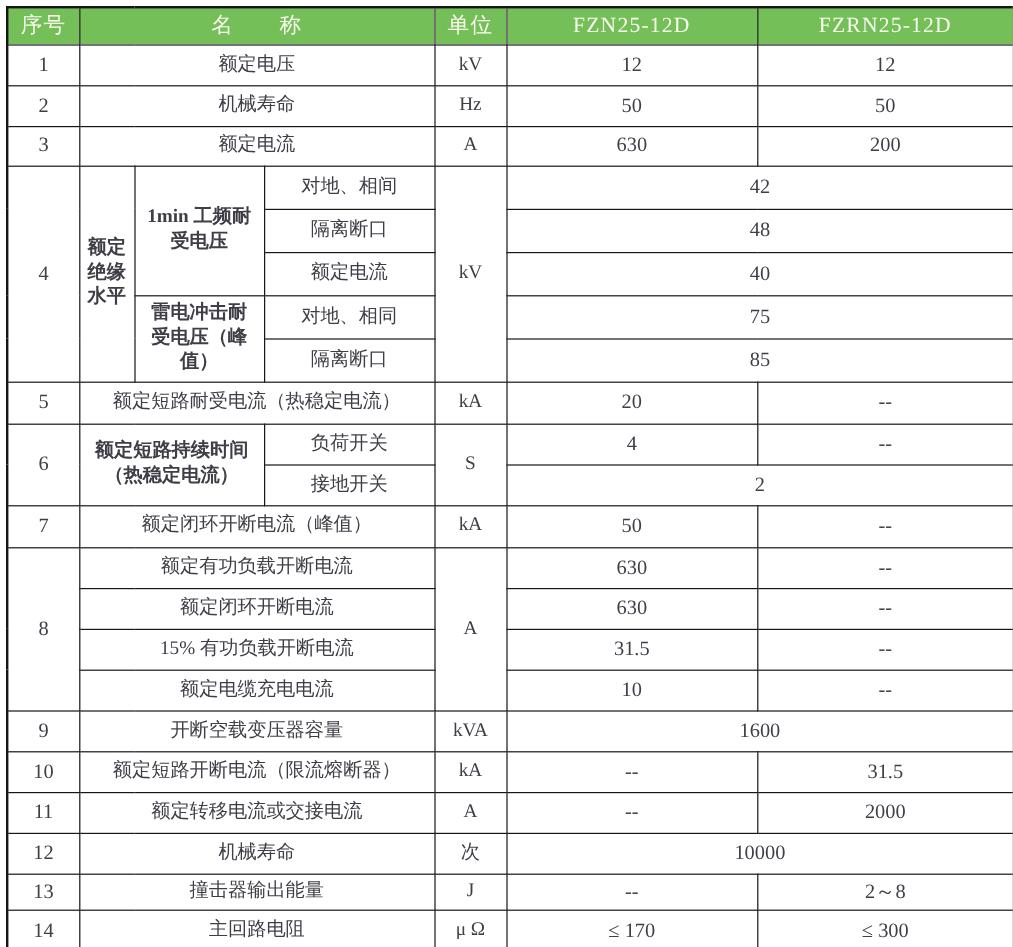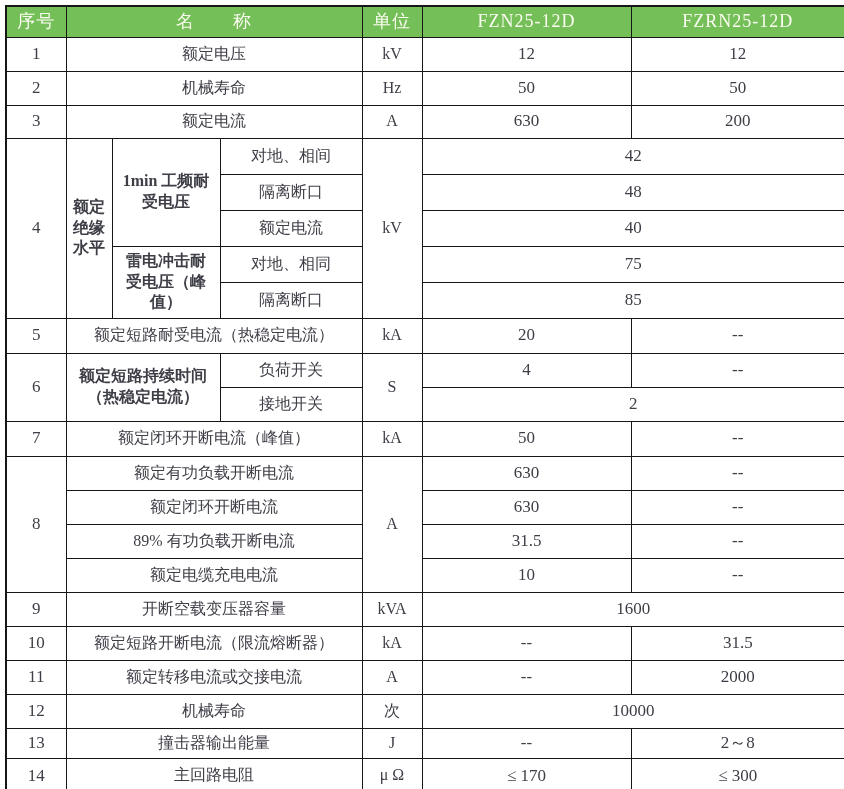--- a/index.html
+++ b/index.html
@@ -150,21 +150,21 @@
     <td rowspan="4">A</td>
     <td class="num">630</td>
     <td class="num">--</td>
   </tr>
   <tr style="height:34px">
     <td colspan="3">额定闭环开断电流</td>
     <td class="num">630</td>
     <td class="num">--</td>
   </tr>
   <tr style="height:34px">
-    <td colspan="3">89% 有功负载开断电流</td>
+    <td colspan="3">15% 有功负载开断电流</td>
     <td class="num">31.5</td>
     <td class="num">--</td>
   </tr>
   <tr style="height:34px">
     <td colspan="3">额定电缆充电电流</td>
     <td class="num">10</td>
     <td class="num">--</td>
   </tr>
 
   <tr style="height:34px">

